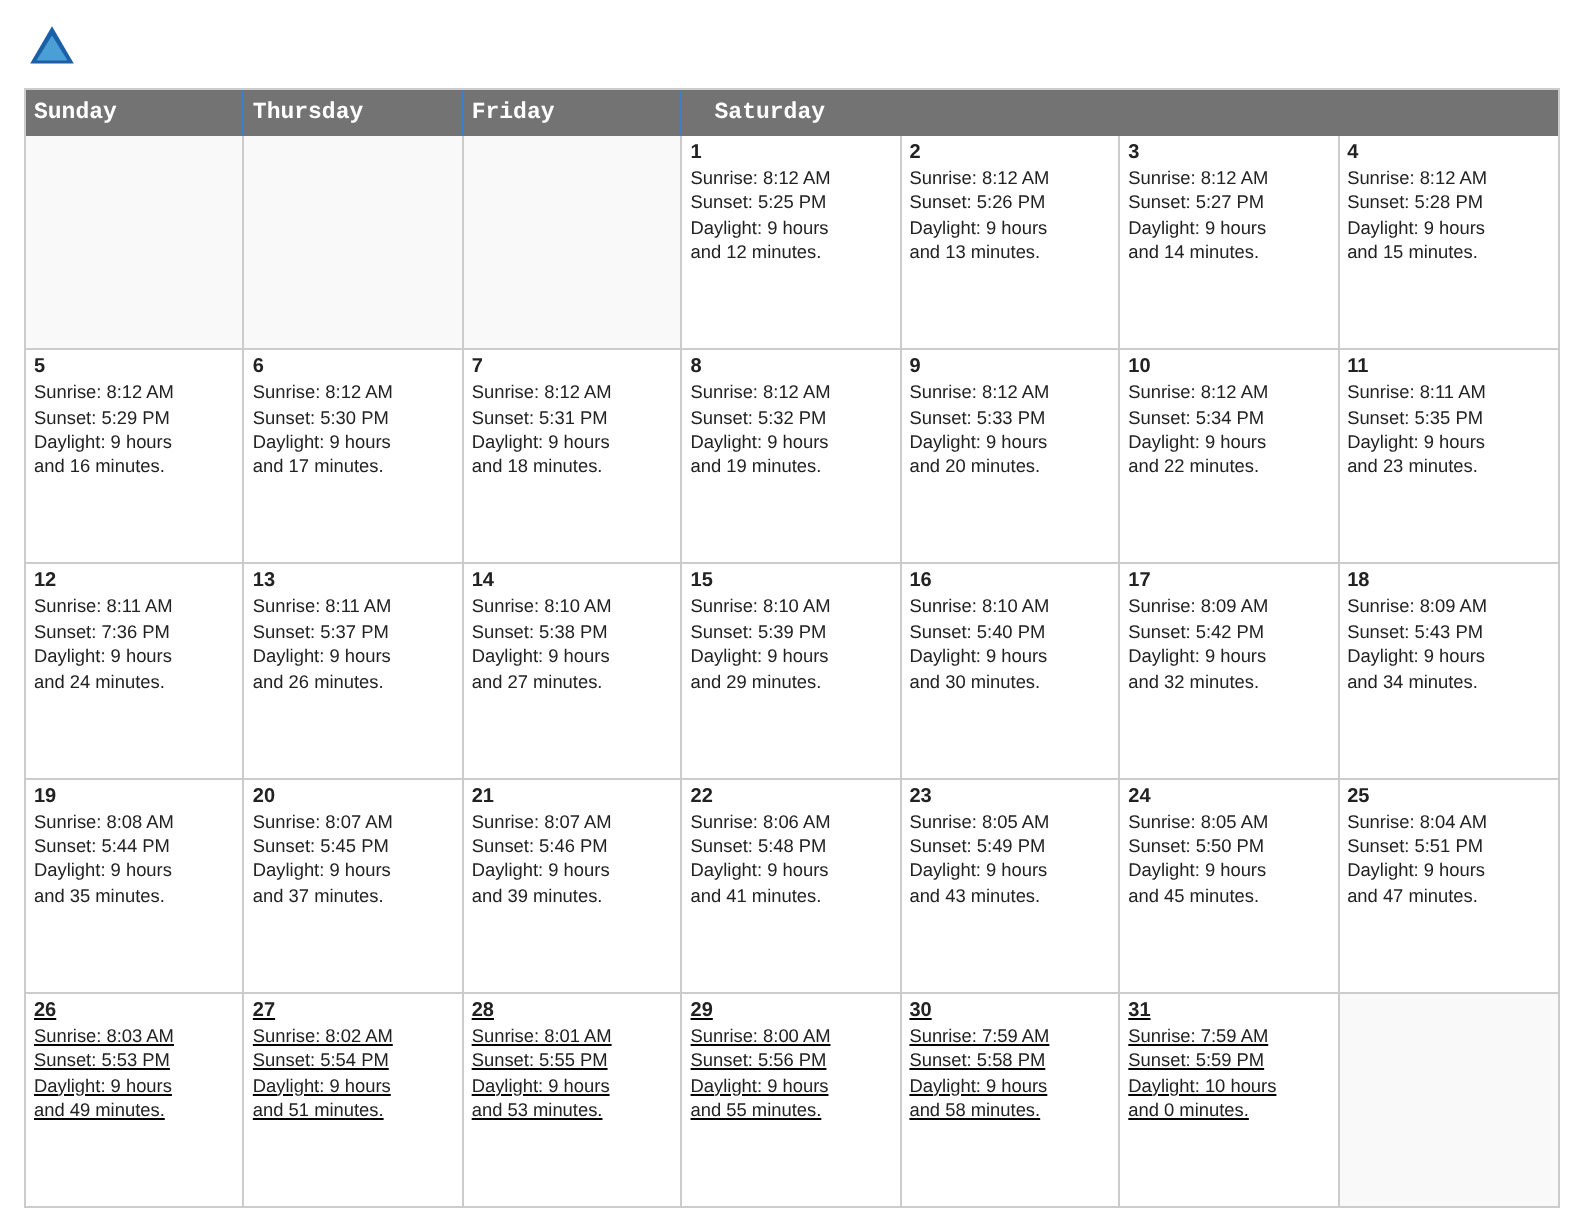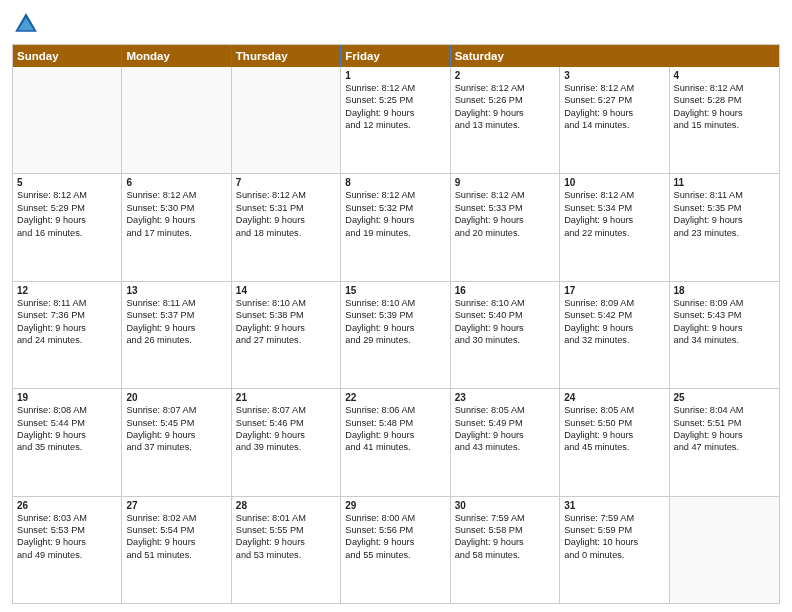--- a/index.html
+++ b/index.html
@@ -62,43 +62,44 @@
     }
     .calendar {
       flex: 1;
       display: flex;
       flex-direction: column;
       border: 1px solid #ccc;
     }
     .cal-header {
       display: grid;
       grid-template-columns: repeat(7, 1fr);
-      background: #a16207;
+      background: #737373;
+      font-family: Liberation Mono, monospace;
     }
     .cal-header-cell {
       color: #fff;
       font-weight: bold;
       font-size: 11.5px;
       padding: 5px 4px;
       text-align: left;
       border-right: 1px solid #3a7fc8;
     }
-    .cal-header-cell:last-child { border-right: none; }
+    .cal-header-cell:last-child { border-right: none; margin-left: 12px; }
     .cal-body {
       flex: 1;
       display: flex;
       flex-direction: column;
     }
     .cal-row {
       display: grid;
       grid-template-columns: repeat(7, 1fr);
       flex: 1;
       border-bottom: 1px solid #ccc;
     }
-    .cal-row:last-child { border-bottom: none; }
+    .cal-row:last-child { border-bottom: none; text-decoration: underline; }
     .cal-cell {
       border-right: 1px solid #ccc;
       padding: 3px 4px;
       font-size: 9.2px;
       color: #222;
       vertical-align: top;
       background: #fff;
     }
     .cal-cell:last-child { border-right: none; }
     .cal-cell.empty { background: #f9f9f9; }
@@ -128,21 +129,20 @@
     </div>
     <div class="title-block">
       <div class="month-title"></div>
       <div class="location"></div>
     </div>
   </div>
 
   <div class="calendar">
     <div class="cal-header">
     <div class="cal-header-cell">Sunday</div>
-        <div class="cal-header-cell">Monday</div>
         <div class="cal-header-cell">Thursday</div>
         <div class="cal-header-cell">Friday</div>
         <div class="cal-header-cell">Saturday</div>
       </div>
     <div class="cal-body">
     <div class="cal-row">
           <div class="cal-cell empty"></div>
           <div class="cal-cell empty"></div>
           <div class="cal-cell empty"></div>
           <div class="cal-cell">

